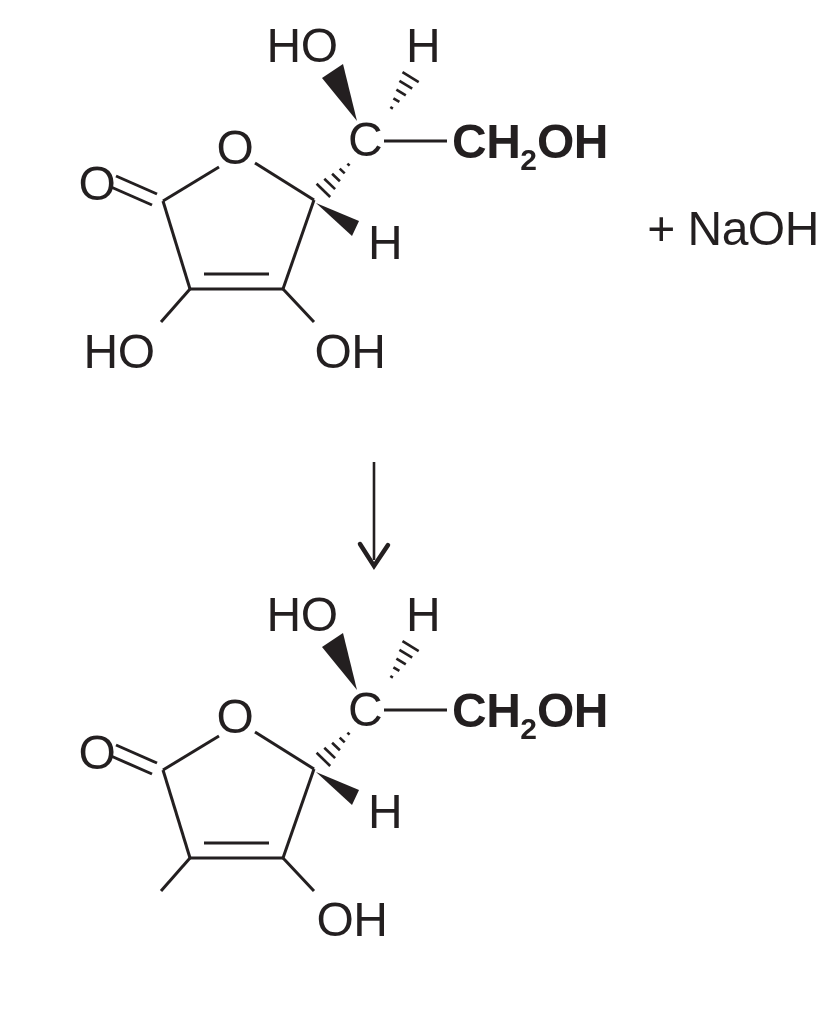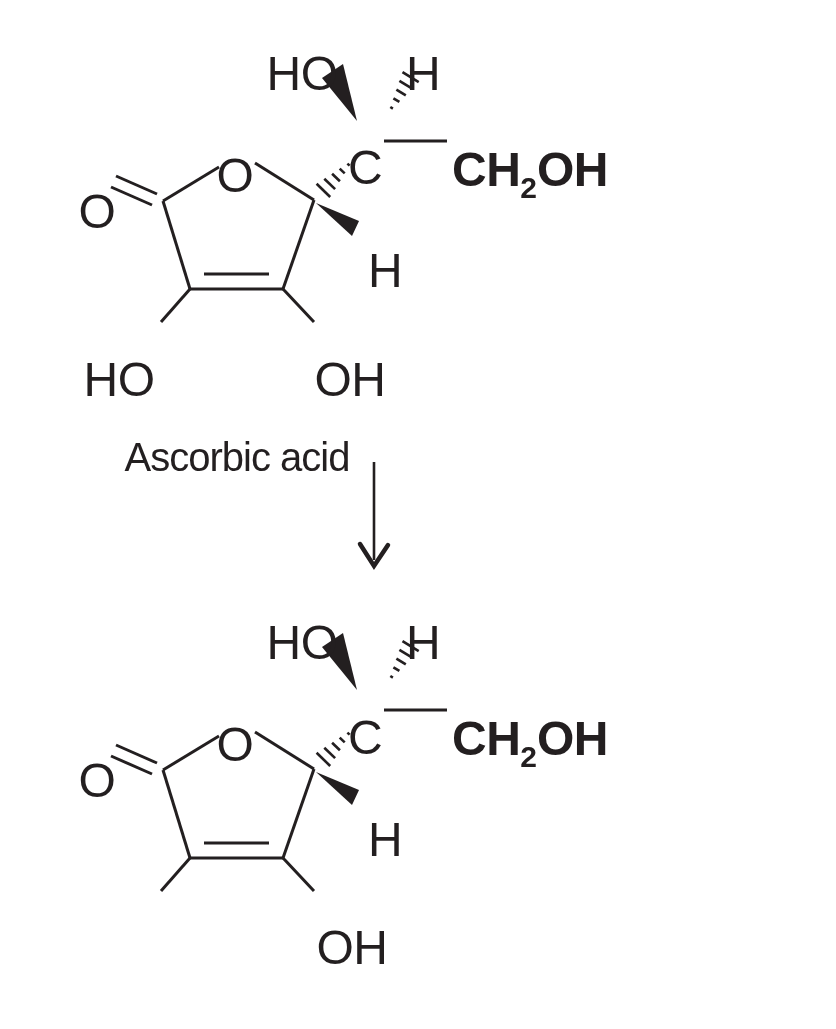--- a/index.html
+++ b/index.html
@@ -6,21 +6,20 @@
   body{
     width:836px;height:1029px;background:#ffffff;
     font-family:"Liberation Sans", sans-serif;color:#231f20;
   }
   .stage{position:relative;width:836px;height:1029px;overflow:hidden;background:#ffffff;}
   svg.linework{position:absolute;left:0;top:0;}
   .lbl{
     position:absolute;transform:translate(-50%,-50%);
     font-size:48px;line-height:1;white-space:nowrap;color:#231f20;
     letter-spacing:-0.5px;
-    margin-top:28px;
   }
   .lbl.anchor-left{transform:translateY(-50%);font-weight:bold;}
   .caption{font-size:40px;letter-spacing:-1px;}
   .formula{font-size:48px;}
   .sub{font-size:30px;vertical-align:-12px;letter-spacing:0;}
   .sup{font-size:30px;vertical-align:16px;letter-spacing:0;}
   .gap-l{margin-left:5px;}
   .gap-r{margin-right:5px;}
 </style>
 </head>
@@ -85,21 +84,21 @@
 
   <span class="lbl" style="left:97px;top:184px">O</span>
   <span class="lbl" style="left:235px;top:148px">O</span>
   <span class="lbl" style="left:119px;top:352px">HO</span>
   <span class="lbl" style="left:350px;top:352px">OH</span>
   <span class="lbl" style="left:385px;top:243px">H</span>
   <span class="lbl" style="left:365px;top:140px">C</span>
   <span class="lbl" style="left:302px;top:46px">HO</span>
   <span class="lbl" style="left:423px;top:46px">H</span>
   <span class="lbl anchor-left" style="left:452px;top:146px"><span>CH</span><span class="sub">2</span><span>OH</span></span>
-  <span class="lbl caption" style="left:237px;top:429px">Ascorbic acid</span>
+  <span class="lbl formula" style="left:733px;top:229px">+ NaOH</span>
 
   <span class="lbl" style="left:97px;top:753px">O</span>
   <span class="lbl" style="left:235px;top:717px">O</span>
   <span class="lbl" style="left:352px;top:920px">OH</span>
   <span class="lbl" style="left:385px;top:812px">H</span>
   <span class="lbl" style="left:365px;top:710px">C</span>
   <span class="lbl" style="left:302px;top:615px">HO</span>
   <span class="lbl" style="left:423px;top:615px">H</span>
   <span class="lbl anchor-left" style="left:452px;top:715px"><span>CH</span><span class="sub">2</span><span>OH</span></span>
 

